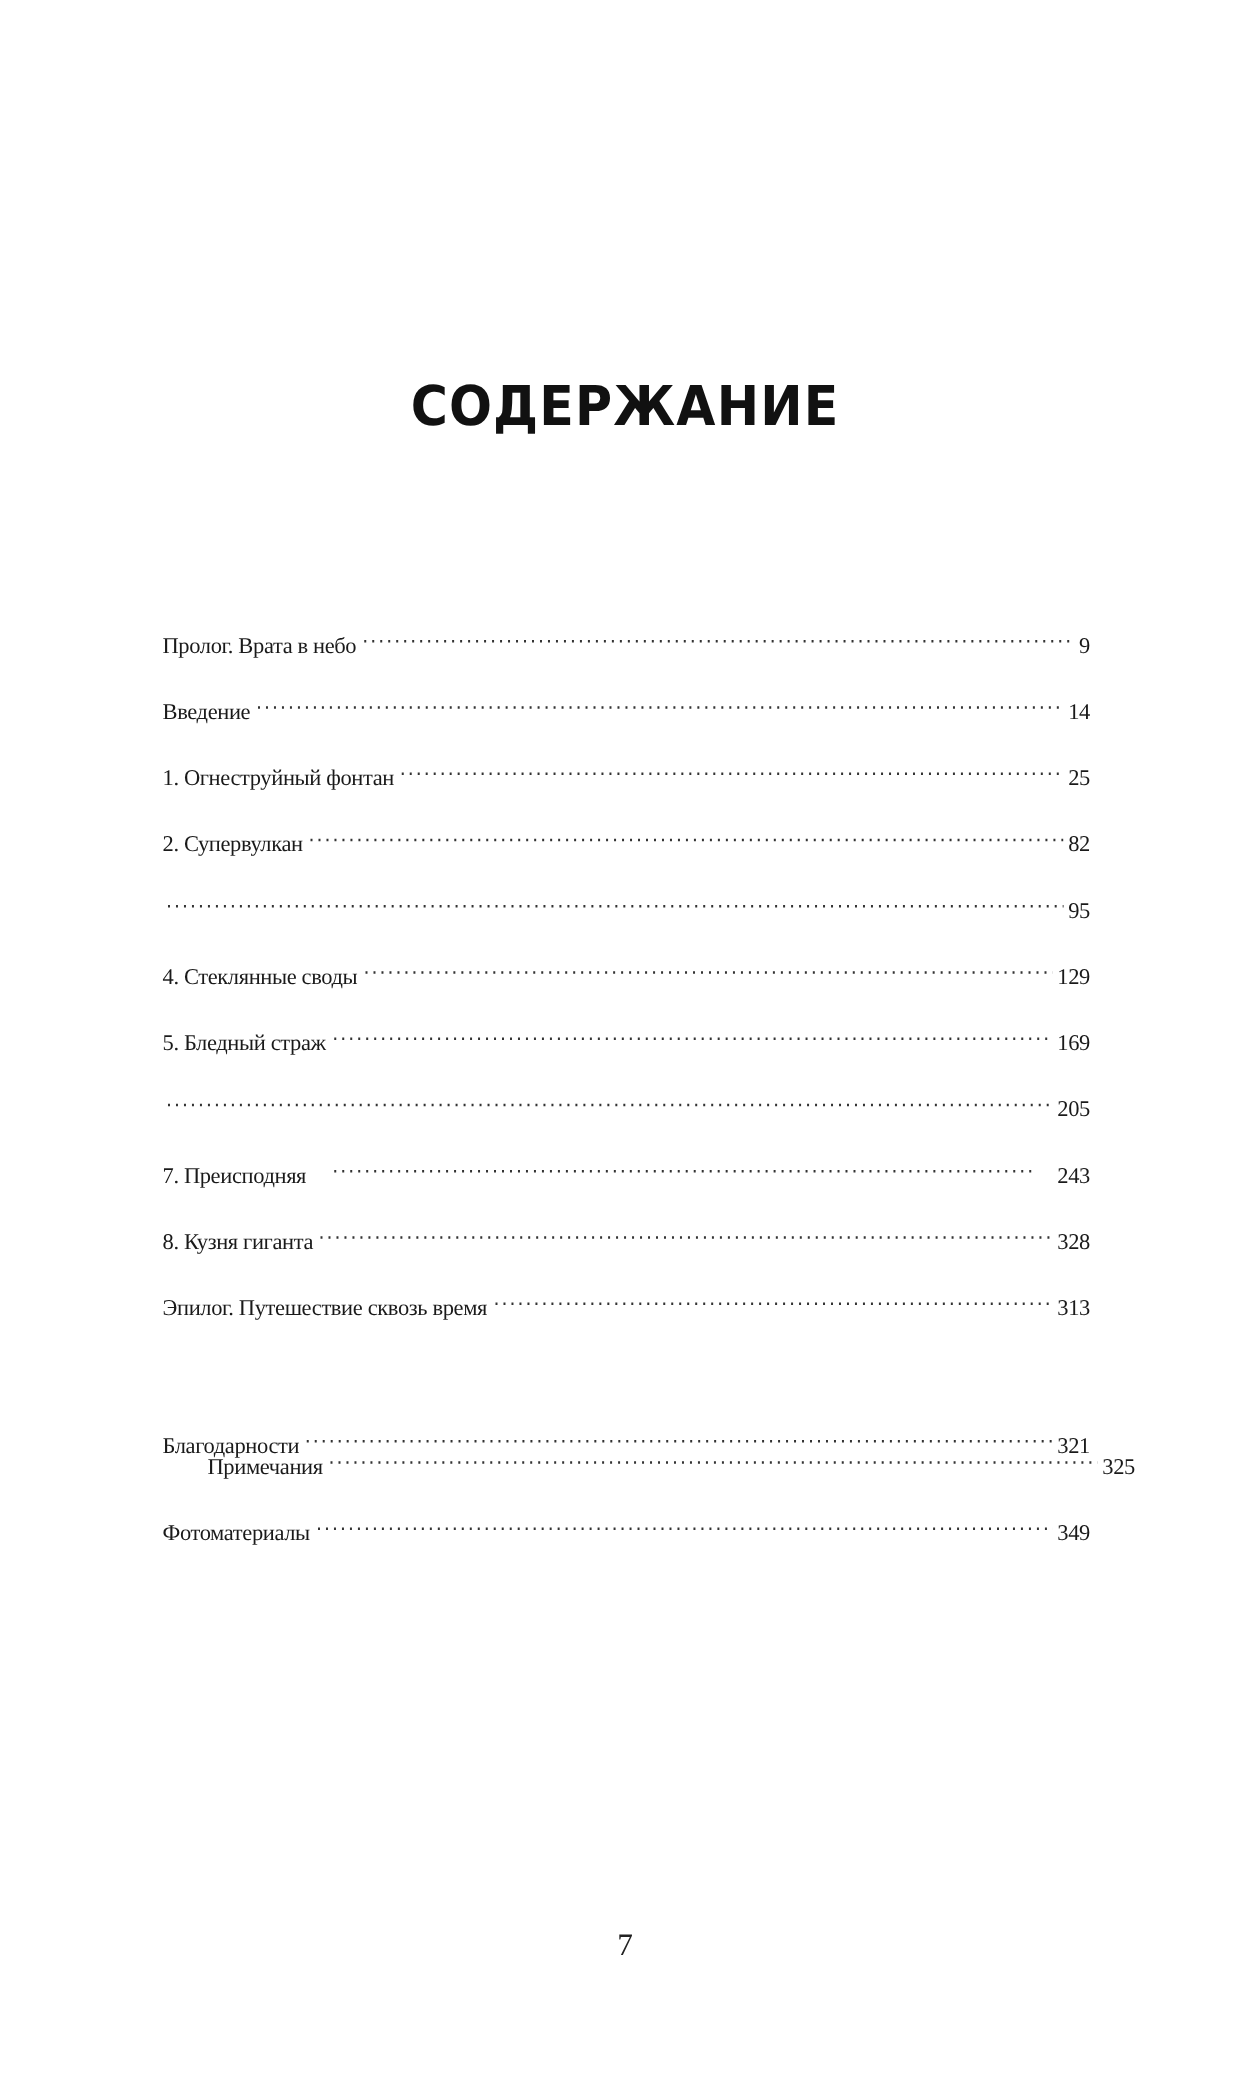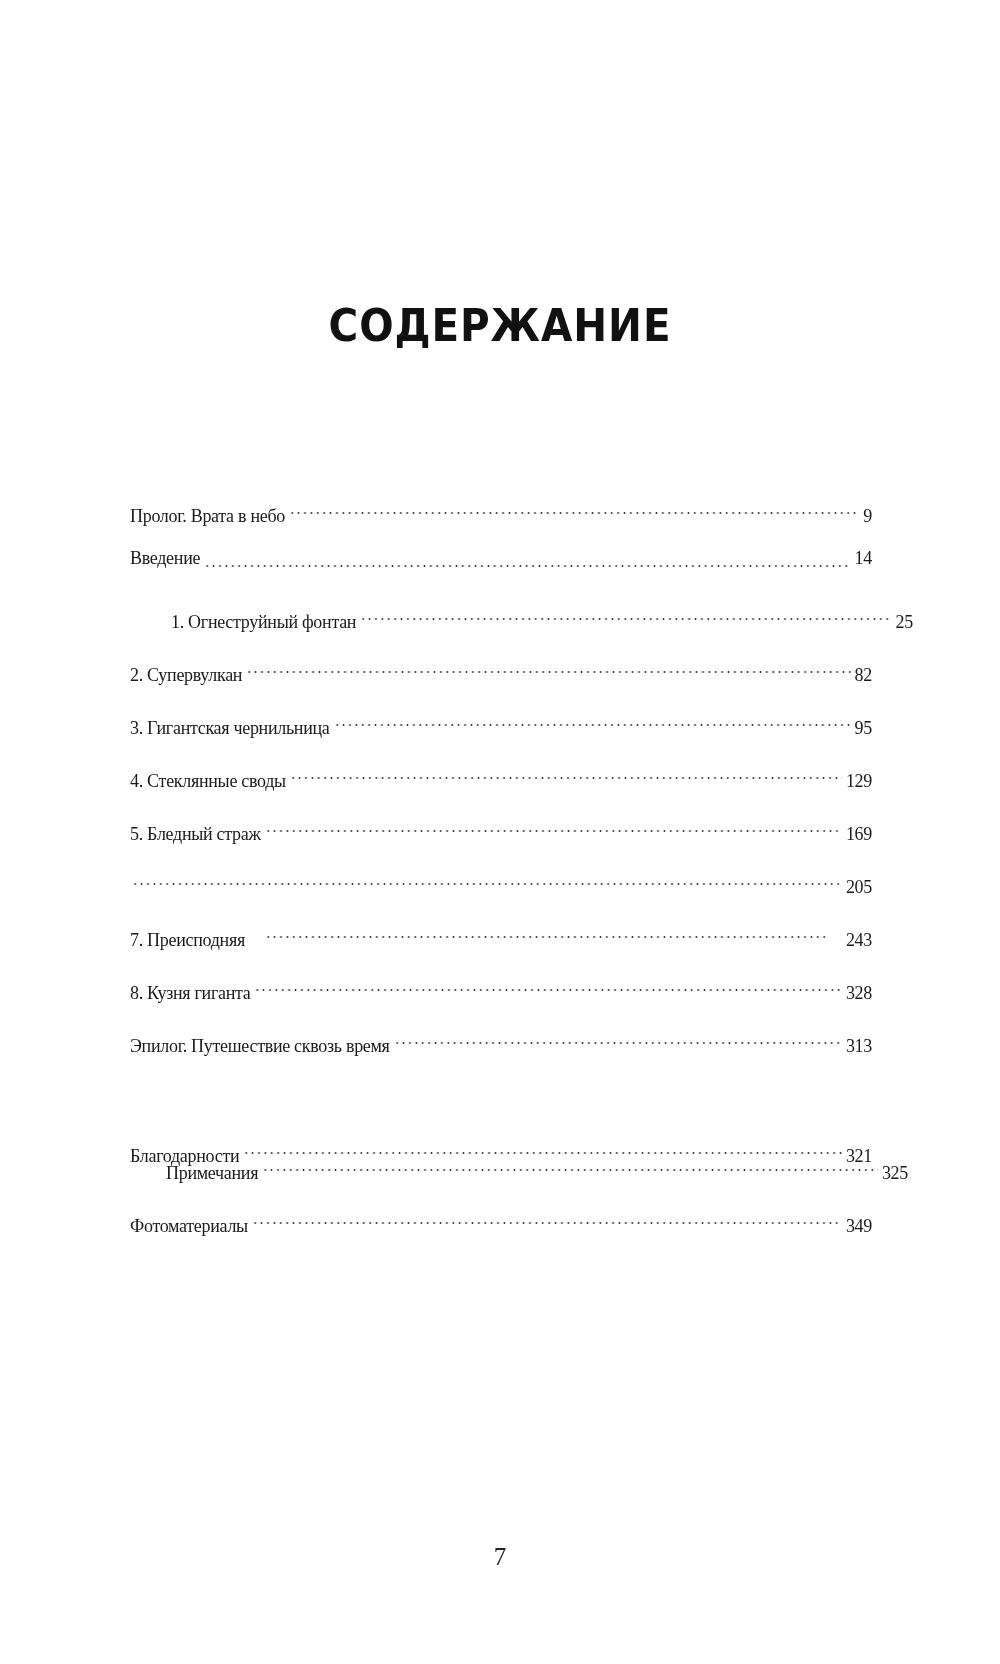--- a/index.html
+++ b/index.html
@@ -89,37 +89,36 @@
 <body>
 
 <div class="page-title">СОДЕРЖАНИЕ</div>
 
 <div class="toc">
   <div class="toc-row" style="top: 488px;">
     <span class="toc-label">Пролог. Врата в небо</span>
     <span class="toc-leader"></span>
     <span class="toc-page">9</span>
   </div>
-  <div class="toc-row" style="top: 541px; align-items: center;">
+  <div class="toc-row" style="top: 541px;">
     <span class="toc-label">Введение</span>
     <span class="toc-leader"></span>
     <span class="toc-page">14</span>
   </div>
-  <div class="toc-row" style="top: 594px; margin-left: 41px;">
+  <div class="toc-row" style="top: 594px;">
     <span class="toc-label">1. Огнеструйный фонтан</span>
     <span class="toc-leader"></span>
     <span class="toc-page">25</span>
   </div>
   <div class="toc-row" style="top: 647px;">
     <span class="toc-label">2. Супервулкан</span>
     <span class="toc-leader"></span>
     <span class="toc-page">82</span>
   </div>
   <div class="toc-row" style="top: 700px;">
-    <span class="toc-label">3. Гигантская чернильница</span>
     <span class="toc-leader"></span>
     <span class="toc-page">95</span>
   </div>
   <div class="toc-row" style="top: 753px;">
     <span class="toc-label">4. Стеклянные своды</span>
     <span class="toc-leader"></span>
     <span class="toc-page">129</span>
   </div>
   <div class="toc-row" style="top: 806px;">
     <span class="toc-label">5. Бледный страж</span>

